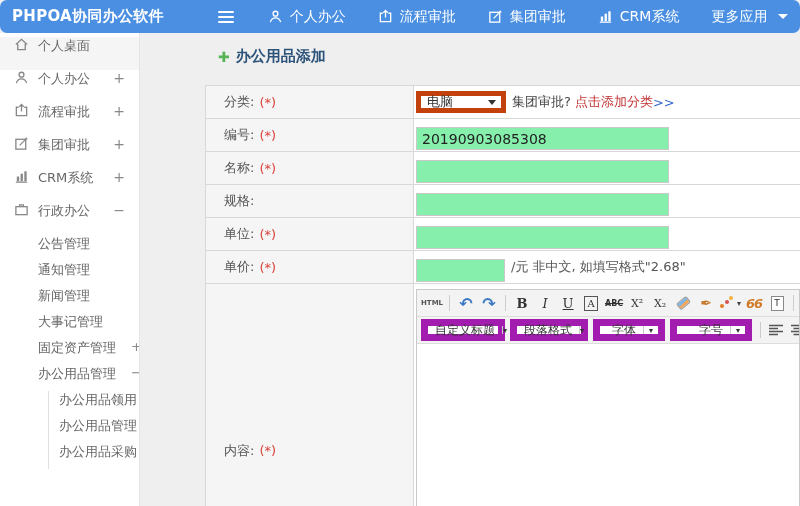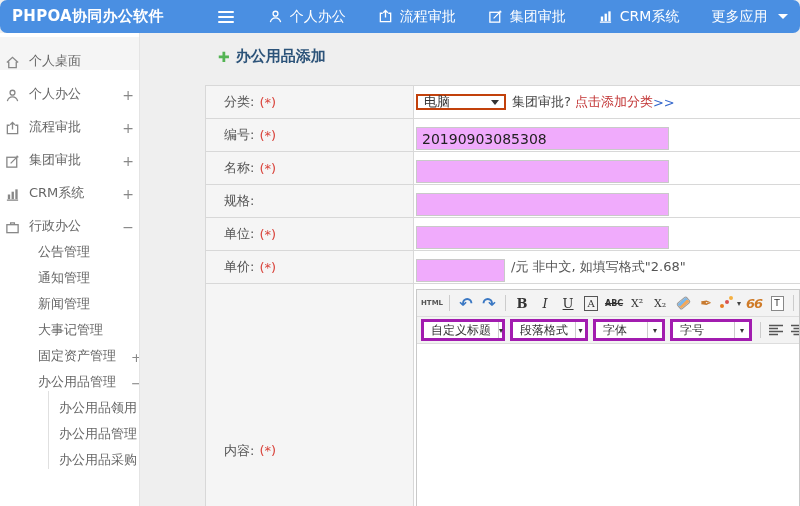--- a/index.html
+++ b/index.html
@@ -13,21 +13,21 @@
   .hamburger { margin-left:50px; display:flex; flex-direction:column; gap:3px; cursor:pointer; padding:4px; }
   .hamburger b { width:16px; height:2px; background:#fff; border-radius:1px; display:block; }
   .topnav { display:flex; align-items:center; margin-left:30px; gap:32px; font-size:14px; }
   .nav-item { display:flex; align-items:center; gap:7px; cursor:pointer; white-space:nowrap; }
   .nav-item svg { display:block; }
   .nav-caret { width:0; height:0; border-left:5px solid transparent; border-right:5px solid transparent; border-top:5px solid #fff; margin-left:4px; }
 
   
   .body-wrap { flex:1; display:flex; overflow:hidden; }
   .sidebar { width:140px; min-width:140px; background:#fff; border-right:1px solid #e4e4e4; font-size:13px; color:#666; overflow:hidden; padding-top:4px; }
-  .side-item { display:flex; align-items:flex-end; gap:9px; height:33px; padding:0 5px; cursor:pointer; white-space:nowrap; }
+  .side-item { display:flex; align-items:flex-start; gap:9px; height:33px; padding:0 14px; cursor:pointer; white-space:nowrap; }
   .side-item.active { background:#f5f5f5; }
   .side-icon { color:#888; display:flex; }
   .expand0 { margin-left:auto; color:#888; font-size:14px; }
   .side-item.lvl1 { height:26px; padding-left:38px; }
   .expand1 { margin-left:6px; color:#888; }
   .sub2 { margin-left:48px; border-left:1px solid #e0e0e0; }
   .side-item.lvl2 { height:26px; padding-left:10px; }
 
   .main { flex:1; padding:14px 0 0 65px; overflow:hidden; display:flex; flex-direction:column; }
   .page-title { display:flex; align-items:center; gap:6px; margin:0 0 19px 13px; }
@@ -35,23 +35,23 @@
   .page-title h1 { font-size:15px; color:#2c5379; margin:0; font-weight:bold; }
 
   
   .form-table { background:#fff; border:1px solid #d8d8d8; border-right:none; width:100%; }
   .frow { display:flex; height:33px; border-bottom:1px solid #d8d8d8; }
   .frow.tall { height:333px; border-bottom:none; }
   .flabel { width:208px; min-width:208px; padding-left:18px; background:#f5f5f5; border-right:1px solid #d8d8d8; display:flex; align-items:center; gap:5px; color:#555; font-size:13px; }
   .req { color:#d9433b; }
   .fvalue { flex:1; display:flex; align-items:center; padding-left:2px; font-size:13px; color:#333; gap:6px; overflow:hidden; background:#fff; }
   .frow.tall .fvalue { align-items:stretch; padding:0; }
-  .txt { width:253px; height:23px; border:1px solid #c9c9c9; font-size:14px; padding:0 5px; font-family:inherit; background:#f0abfc; color:#222;margin-top:7px; }
+  .txt { width:253px; height:23px; border:1px solid #c9c9c9; font-size:14px; padding:0 5px; font-family:inherit; background:#86efac; color:#222;margin-top:7px; }
   .txt.short { width:89px; }
-  .fake-select { width:90px; height:16px; border:2px solid #c2410c; background:#fff; display:flex; align-items:center; justify-content:space-between; padding:0 5px 0 6px; font-size:13px; cursor:pointer; }
+  .fake-select { width:90px; height:22px; border:5px solid #c2410c; background:#fff; display:flex; align-items:center; justify-content:space-between; padding:0 5px 0 6px; font-size:13px; cursor:pointer; }
   .select-caret { width:0; height:0; border-left:4px solid transparent; border-right:4px solid transparent; border-top:5px solid #333; }
   .hint { color:#444; }
   .link-red { color:#c23434; cursor:pointer; }
   .link-blue { color:#3366cc; cursor:pointer; }
   .note { color:#555; white-space:nowrap; }
 
   
   .editor { margin:5px 0 0 2px; border:1px solid #c9c9c9; display:flex; flex-direction:column; flex:1; background:#fff; overflow:hidden; }
   .tb-row { display:flex; align-items:center; gap:3px; background:#f3f3f3; border-bottom:1px solid #ddd; padding:2px 4px; height:27px; min-height:27px; overflow:hidden; }
   .tb-btn { display:flex; align-items:center; justify-content:center; min-width:20px; height:20px; font-size:12px; color:#333; cursor:pointer; border-radius:2px; flex:none; }
@@ -67,21 +67,21 @@
   .eraser { width:13px; height:8px; background:linear-gradient(180deg,#7db7e8 50%,#f0a85e 50%); transform:rotate(-40deg); border-radius:2px; border:1px solid #999; }
   .brush { color:#c87a2e; font-size:14px; }
   .dots { position:relative; width:15px; height:14px; }
   .dots i { position:absolute; width:4px; height:4px; border-radius:50%; display:block; }
   .dots i.d1 { left:1px; top:8px; background:#e67e22; }
   .dots i.d2 { left:6px; top:4px; background:#d9534f; }
   .dots i.d3 { left:10px; top:0; background:#f5b041; }
   .quote { color:#cf7b28; font-weight:bold; font-style:italic; letter-spacing:-1px; font-size:13px; }
   .pasteT { width:13px; height:15px; border:1px solid #888; background:#fff; font-size:9px; display:flex; align-items:center; justify-content:center; color:#333; }
   .mini-caret { font-size:8px; color:#444; margin-left:3px; }
-  .ke-select { height:22px; border:3px solid #a21caf; background:#fff; display:flex; align-items:center; cursor:pointer; margin-right:2px; flex:none; }
+  .ke-select { height:22px; border:7px solid #a21caf; background:#fff; display:flex; align-items:center; cursor:pointer; margin-right:2px; flex:none;text-align:right; }
   .ke-select .lbl { padding:0 7px; font-size:12px; color:#333; flex:1; white-space:nowrap; }
   .ke-select .car { width:15px; align-self:stretch; border-left:1px solid #ccc; display:flex; align-items:center; justify-content:center; font-size:8px; color:#333; }
   .ke-select.w1 { width:84px; } .ke-select.w2 { width:78px; } .ke-select.w3 { width:72px; } .ke-select.w4 { width:82px; }
   .align-btn { display:flex; align-items:center; justify-content:center; width:19px; height:20px; cursor:pointer; flex:none; }
   .editor-body { flex:1; background:#fff; }
 </style>
 </head>
 <body>
 
 <div class="screen">

